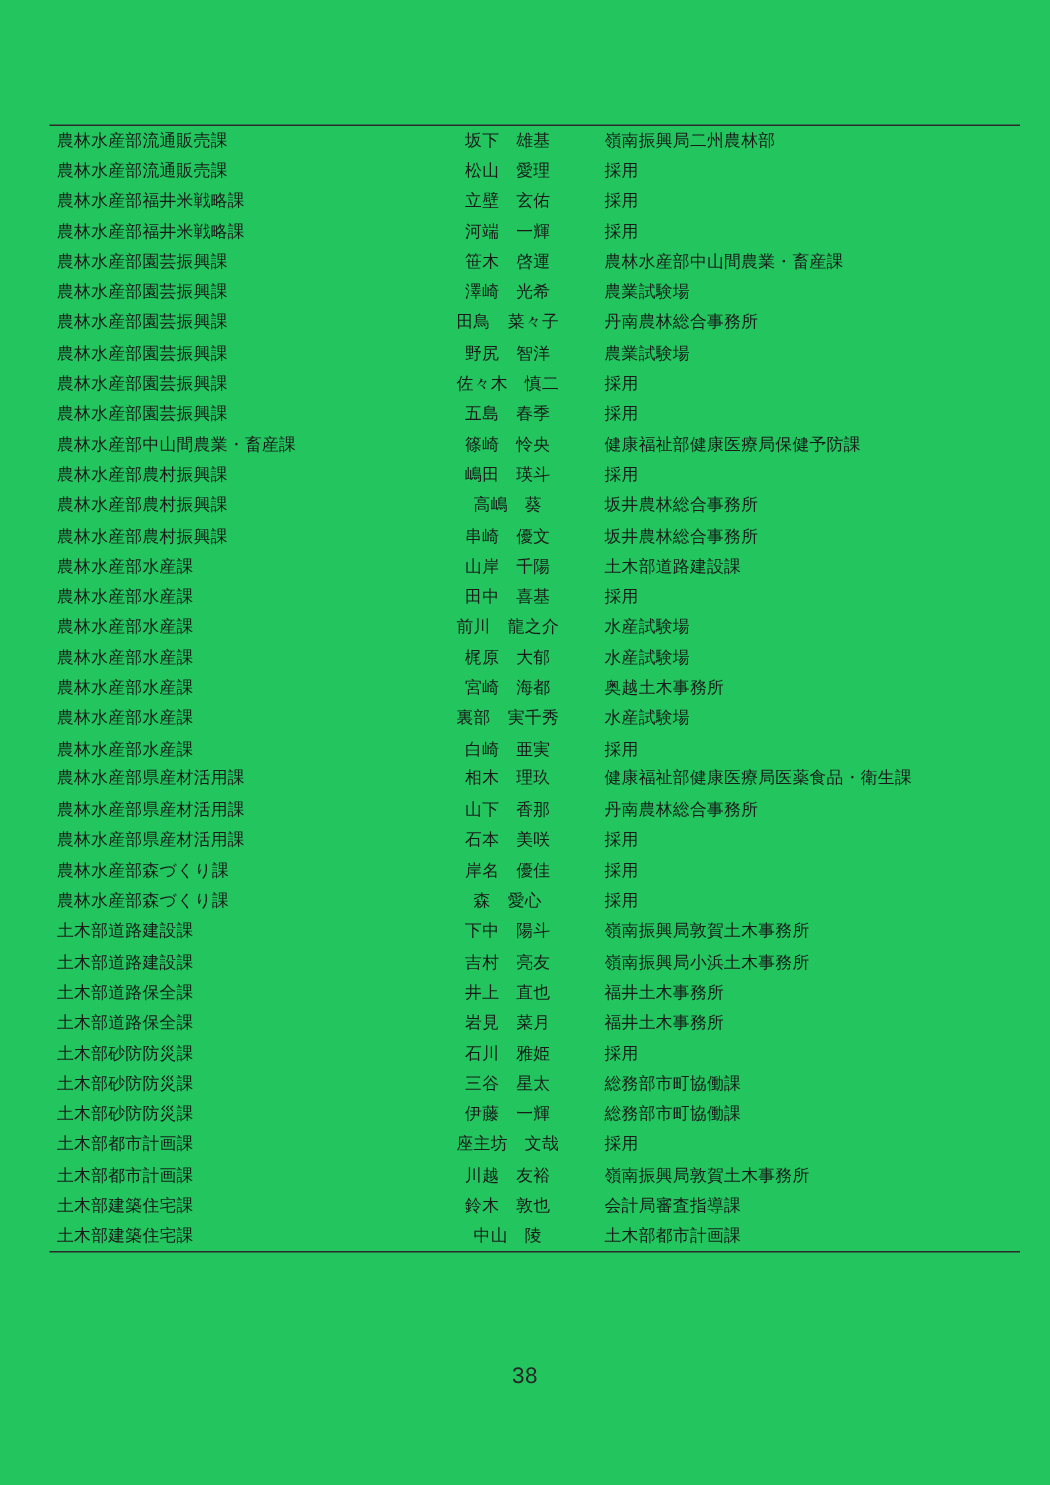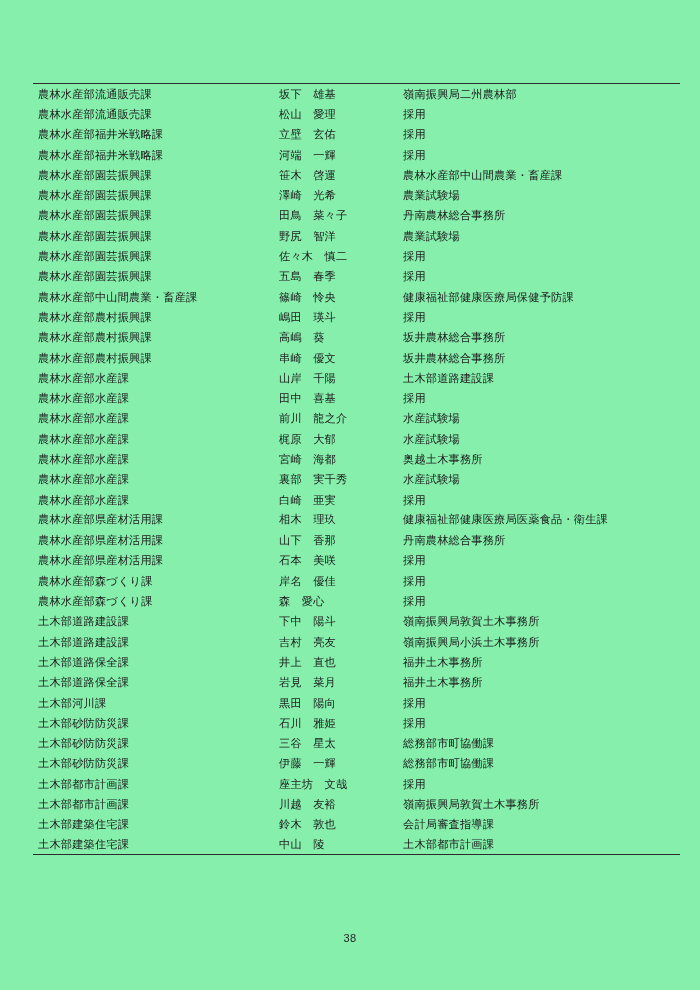--- a/index.html
+++ b/index.html
@@ -15,21 +15,21 @@
     font-family: "Liberation Serif", "DejaVu Serif", serif;
     color: #1a1a1a;
     overflow: hidden;
   }
   .page {
     position: absolute;
     left: 0;
     top: 0;
     width: 700px;
     height: 990px;
-    background: #86efac;
+    background: #22c55e;
   }
   .table-wrap {
     position: absolute;
     left: 33px;
     top: 83px;
     width: 632px;
   }
   table.roster {
     border-collapse: collapse;
     width: 632px;
@@ -48,20 +48,21 @@
     border: none;
   }
   td.col-dept {
     width: 236px;
     padding-left: 3px;
   }
   td.col-name {
     width: 119px;
     border-left: 1.1px solid #2b2b2b;
     padding-left: 6px;
+    text-align: center;
   }
   td.col-dest {
     width: 277px;
     border-left: 1.1px solid #2b2b2b;
     padding-left: 6px;
     white-space: normal;
   }
   tr.row-top td {
     border-top: 1.1px solid #2b2b2b;
   }
@@ -74,24 +75,24 @@
   tr.row-tall td {
     vertical-align: top;
     padding-top: 2px;
   }
   tr.row-tall td.col-dest {
     line-height: 15.5px;
   }
   .page-number {
     position: absolute;
     left: 0;
-    top: 932px;
+    top: 909px;
     width: 700px;
     text-align: center;
-    font-size: 11px;
+    font-size: 15px;
     font-family: "Liberation Sans", sans-serif;
     color: #262626;
     letter-spacing: 0.3px;
   }
 </style>
 </head>
 <body>
 
 <div class="page">
 
@@ -242,25 +243,20 @@
             <td class="col-dept">土木部道路保全課</td>
             <td class="col-name">井上　直也</td>
             <td class="col-dest">福井土木事務所</td>
           </tr>
           <tr class="row">
             <td class="col-dept">土木部道路保全課</td>
             <td class="col-name">岩見　菜月</td>
             <td class="col-dest">福井土木事務所</td>
           </tr>
           <tr class="row">
-            <td class="col-dept">土木部河川課</td>
-            <td class="col-name">黒田　陽向</td>
-            <td class="col-dest">採用</td>
-          </tr>
-          <tr class="row">
             <td class="col-dept">土木部砂防防災課</td>
             <td class="col-name">石川　雅姫</td>
             <td class="col-dest">採用</td>
           </tr>
           <tr class="row">
             <td class="col-dept">土木部砂防防災課</td>
             <td class="col-name">三谷　星太</td>
             <td class="col-dest">総務部市町協働課</td>
           </tr>
           <tr class="row">

